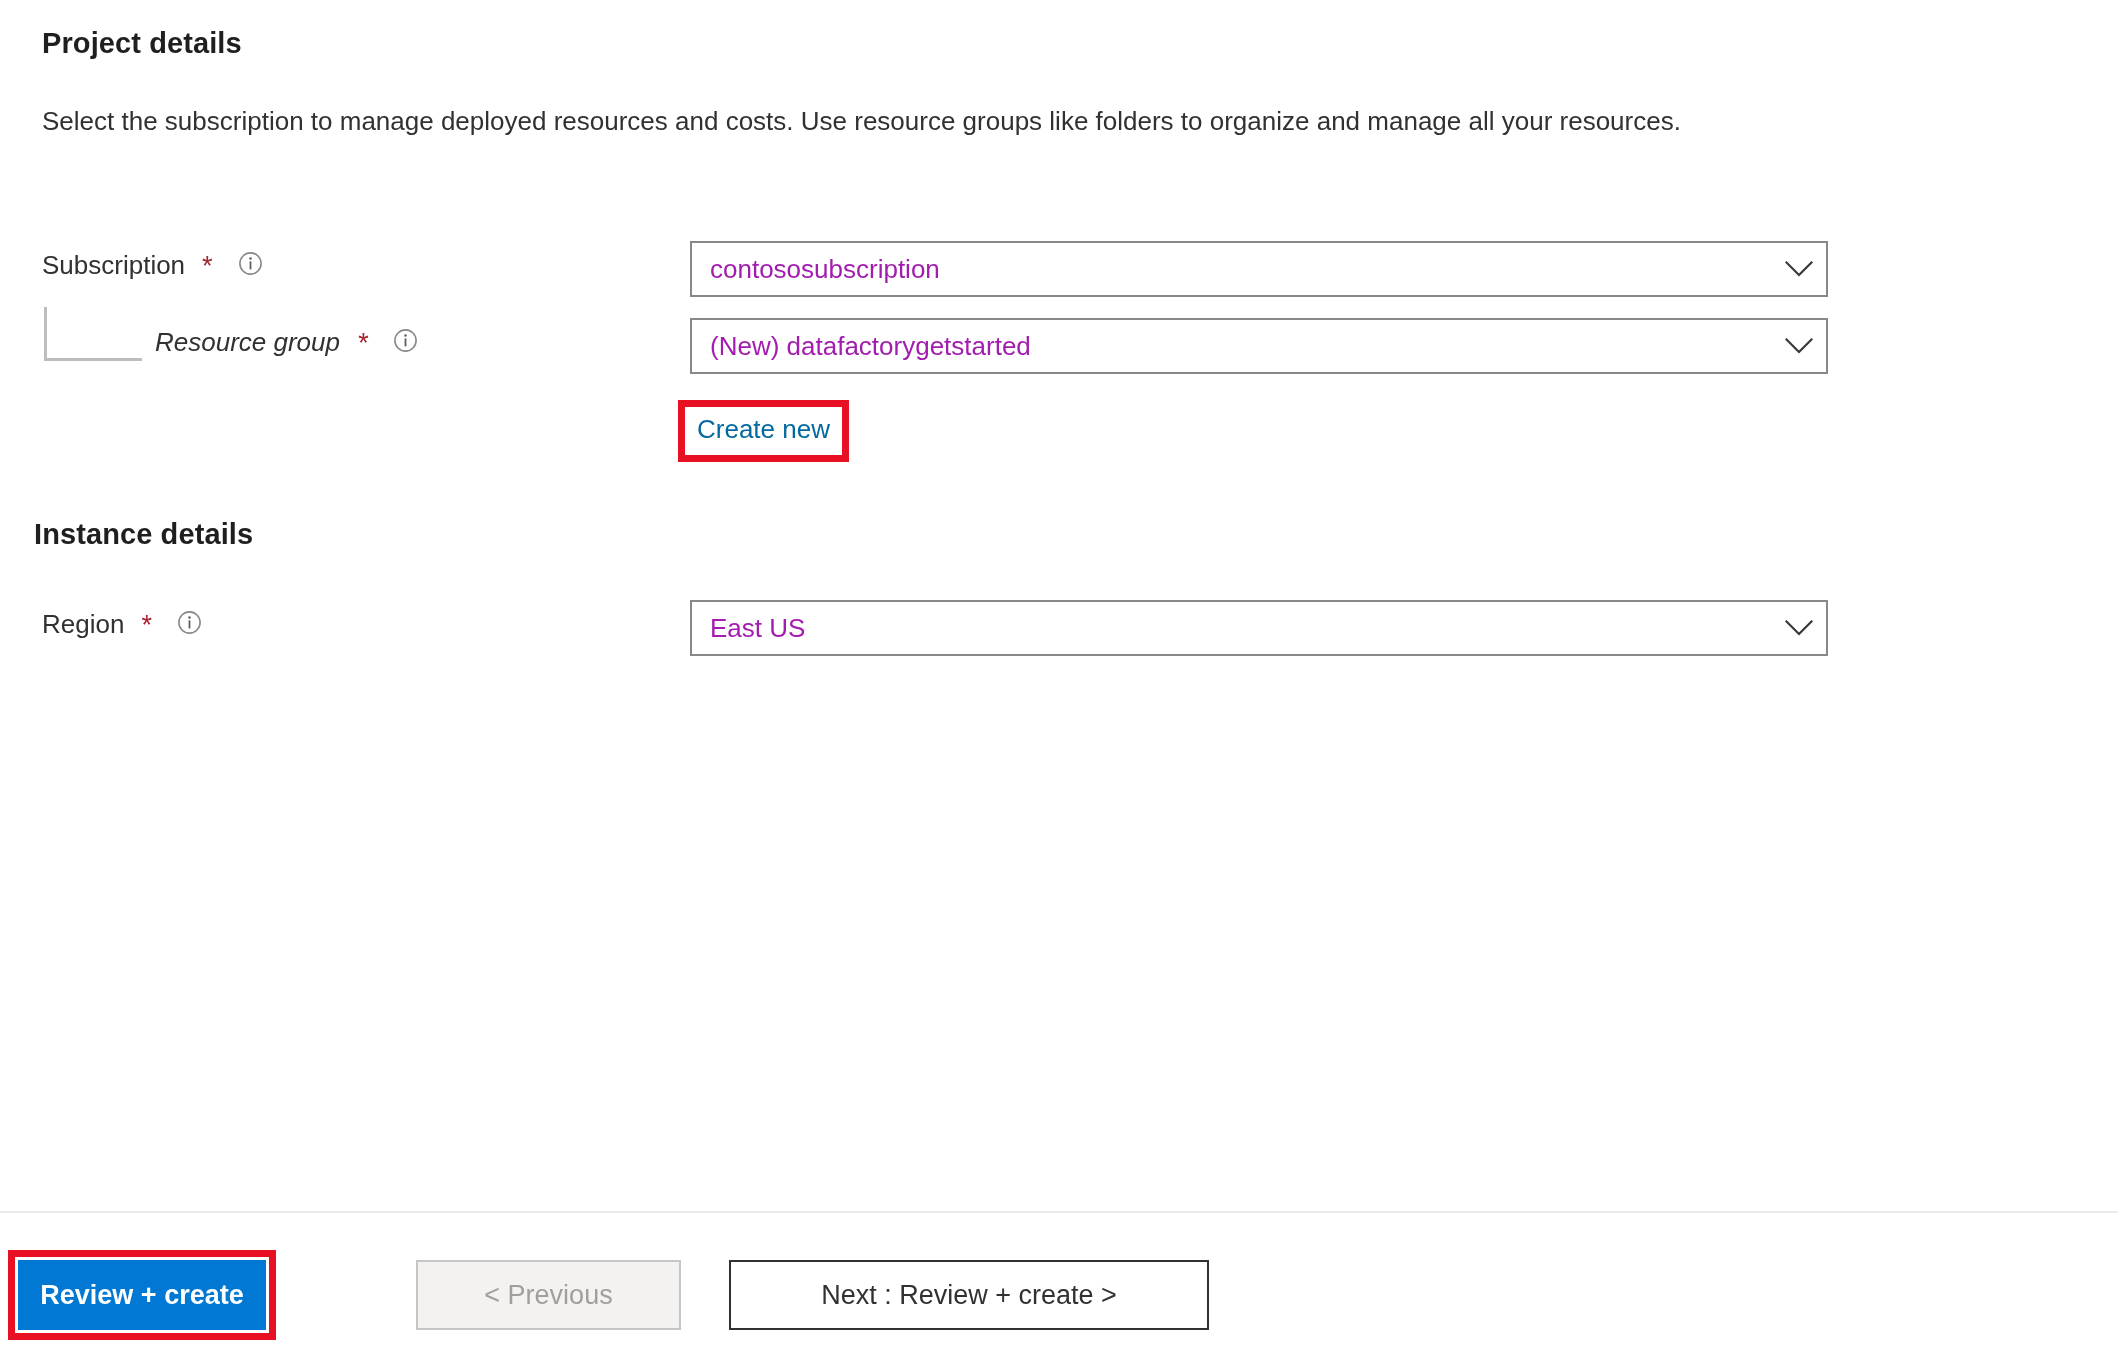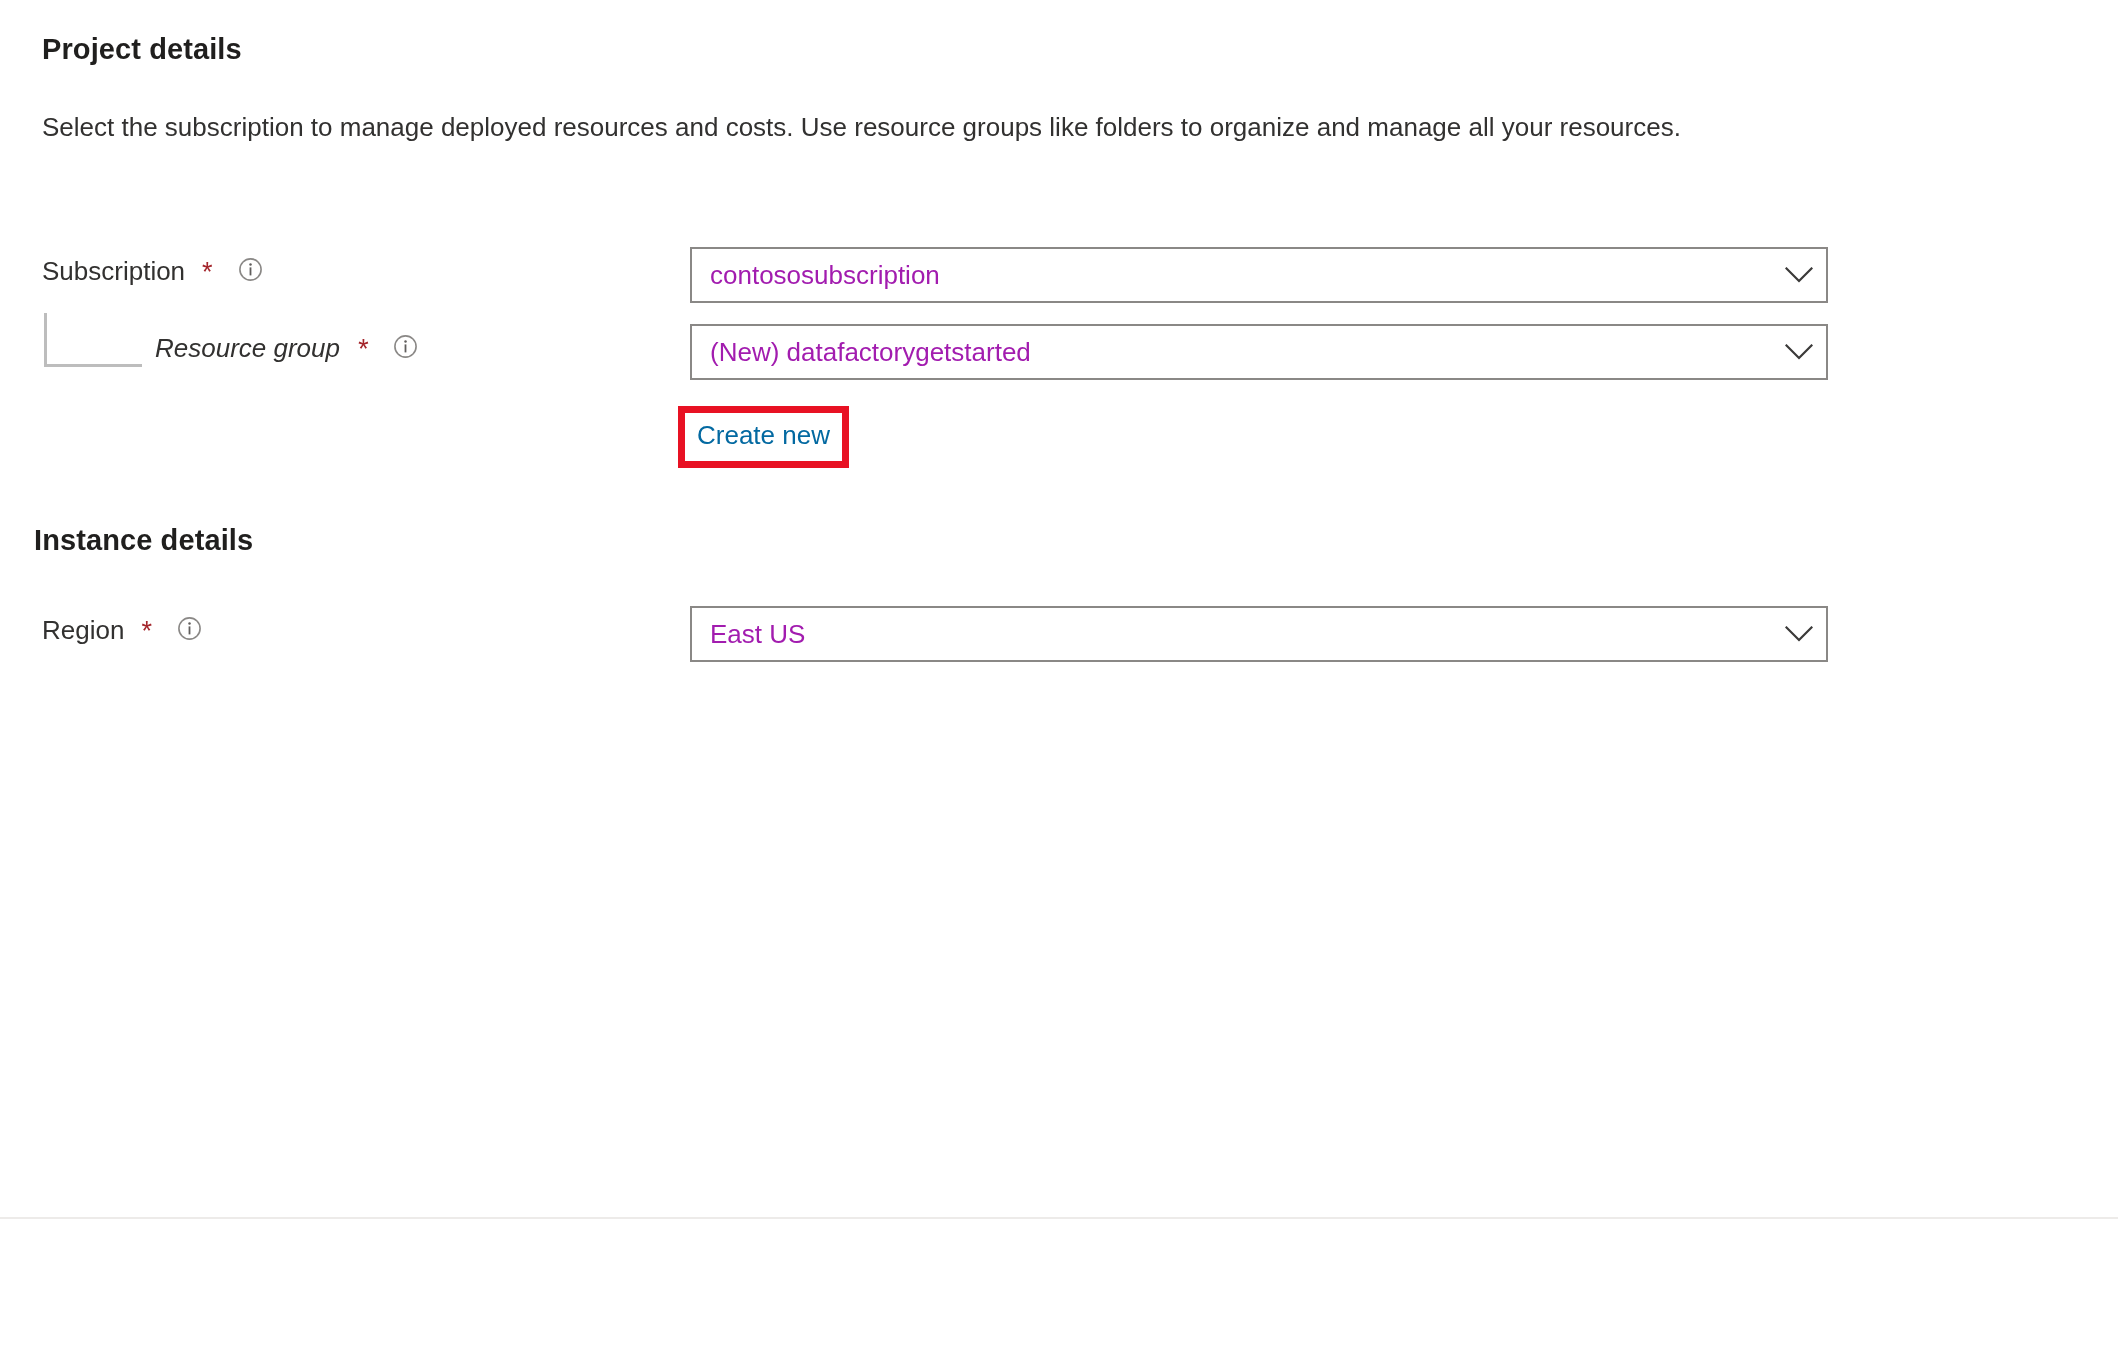--- a/index.html
+++ b/index.html
@@ -14,21 +14,20 @@
     font-family: "Liberation Sans", sans-serif;
     color: #323130;
     position: relative;
     overflow: hidden;
     -webkit-font-smoothing: antialiased;
   }
 
   .page {
     position: absolute;
     inset: 0;
-    margin-top: 6px;
   }
 
   
   .section-title {
     position: absolute;
     font-size: 29px;
     font-weight: 600;
     color: #201f1e;
     letter-spacing: .1px;
     white-space: nowrap;
@@ -310,14 +309,22 @@
         <svg width="28" height="17" viewBox="0 0 28 17" aria-hidden="true">
           <path d="M1.5 1.5 L14 14 L26.5 1.5" fill="none" stroke="#3b3a39" stroke-width="2.2" stroke-linecap="square"></path>
         </svg>
       </span>
     </div>
   </div>
 
 
   <div class="footer-divider"></div>
 
+  <div class="footer-bar">
+    <div class="btn btn-primary">Review + create</div>
+    <div class="highlight-box"></div>
+
+    <div class="btn btn-disabled">&lt; Previous</div>
+
+    <div class="btn btn-secondary">Next : Review + create &gt;</div>
+  </div>
 
 </div>
 
 </body></html>

